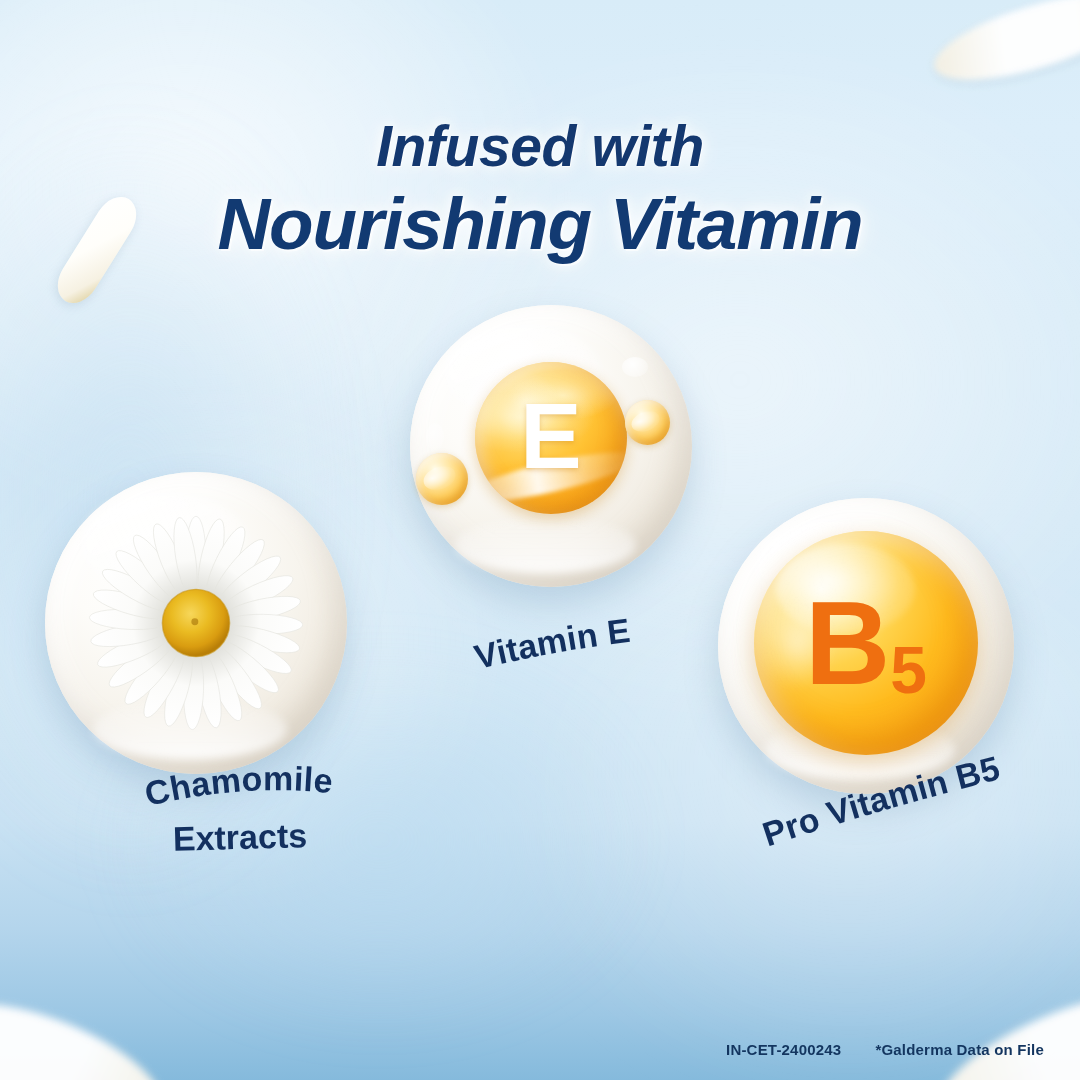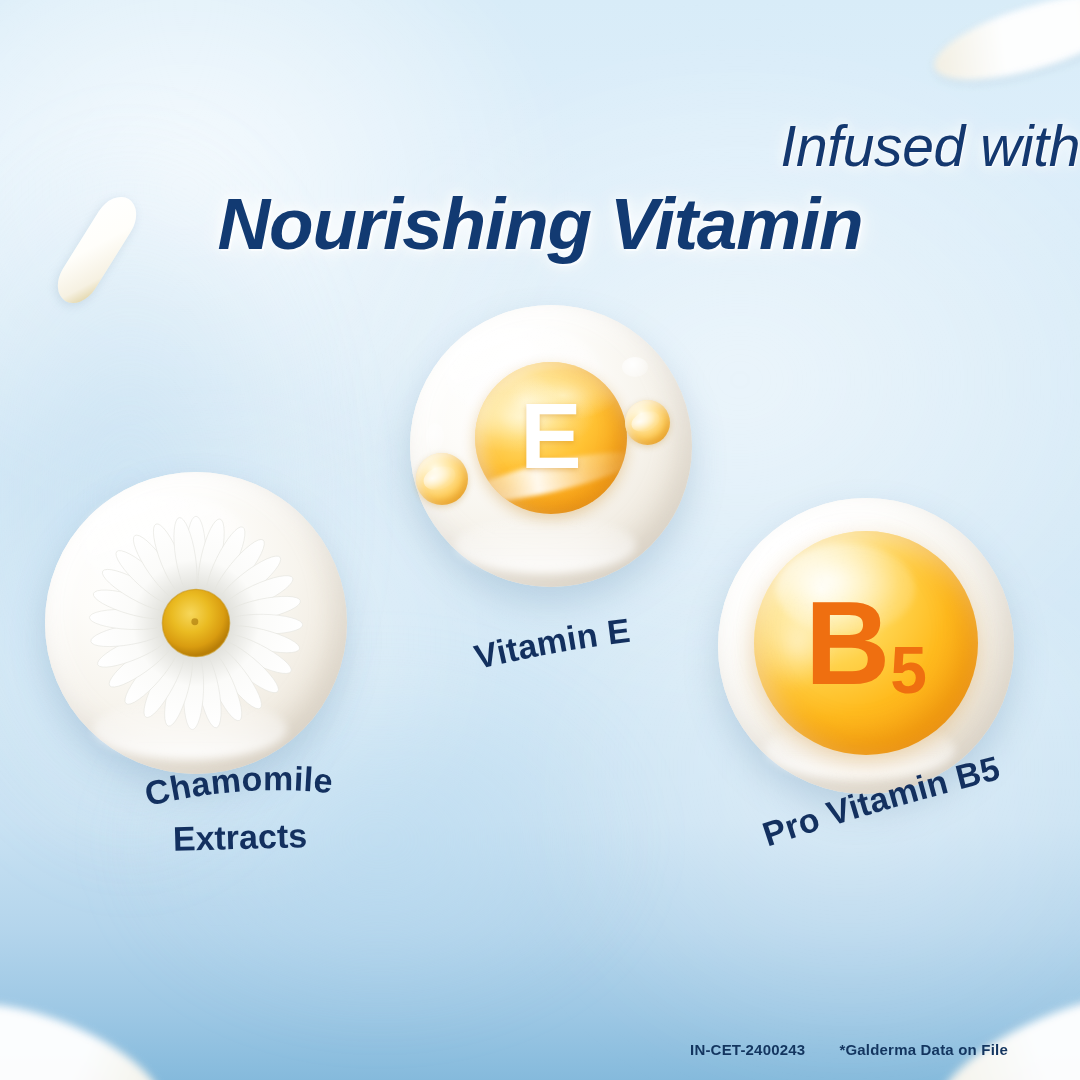--- a/index.html
+++ b/index.html
@@ -112,30 +112,29 @@
     position: absolute;
     top: 118px;
     left: 0;
     width: 1080px;
     text-align: center;
     z-index: 6;
   }
   .headline-line1 {
     display: block;
     font-size: 57px;
-    font-weight: 400;
+    font-weight: 700;
     font-style: italic;
     letter-spacing: -0.4px;
     color: #14386f;
     text-shadow:
       0 0 12px rgba(255,255,255,0.95),
       0 0 22px rgba(255,255,255,0.85),
       1px 1px 0 rgba(255,255,255,0.7);
     line-height: 1.0;
-    text-align: right;
   }
   .headline-line2 {
     display: block;
     margin-top: 12px;
     font-size: 73px;
     font-weight: 700;
     font-style: italic;
     letter-spacing: -1.2px;
     color: #123a72;
     text-shadow:
@@ -358,21 +357,21 @@
 
   
   .footer {
     position: absolute;
     right: 0; bottom: 22px;
     width: 1080px;
     display: flex;
     justify-content: flex-end;
     align-items: baseline;
     gap: 34px;
-    padding-right: 72px;
+    padding-right: 36px;
     z-index: 8;
     text-align: right;
   }
   .footer-code, .footer-note {
     font-size: 15px;
     font-weight: 600;
     color: #13355f;
     letter-spacing: 0.2px;
     white-space: nowrap;
   }

